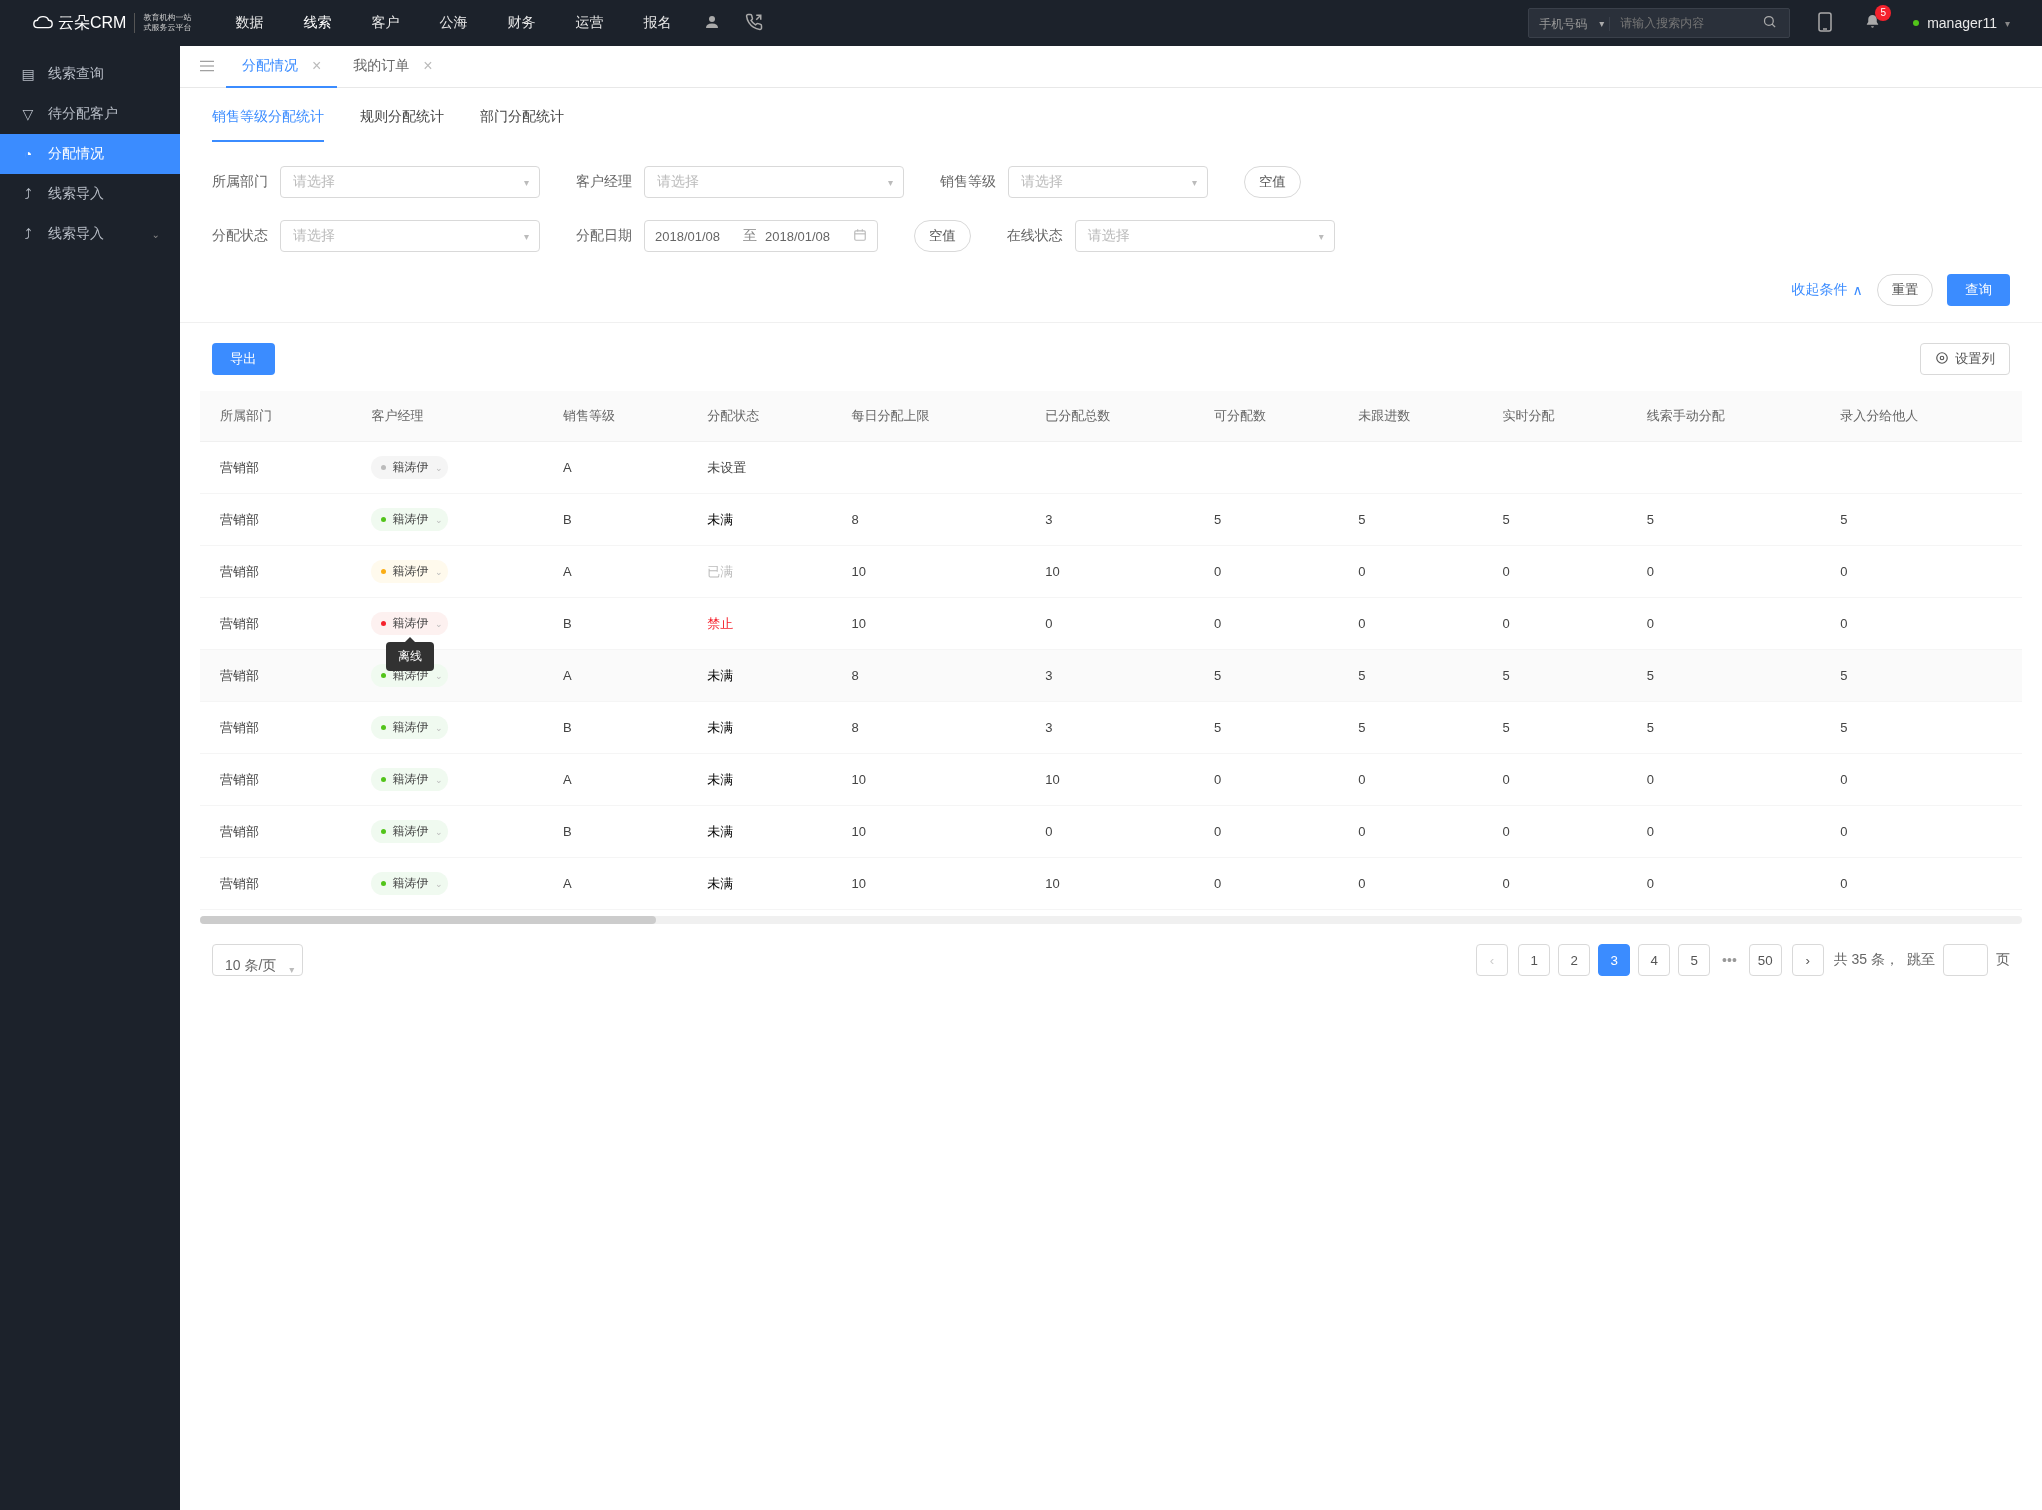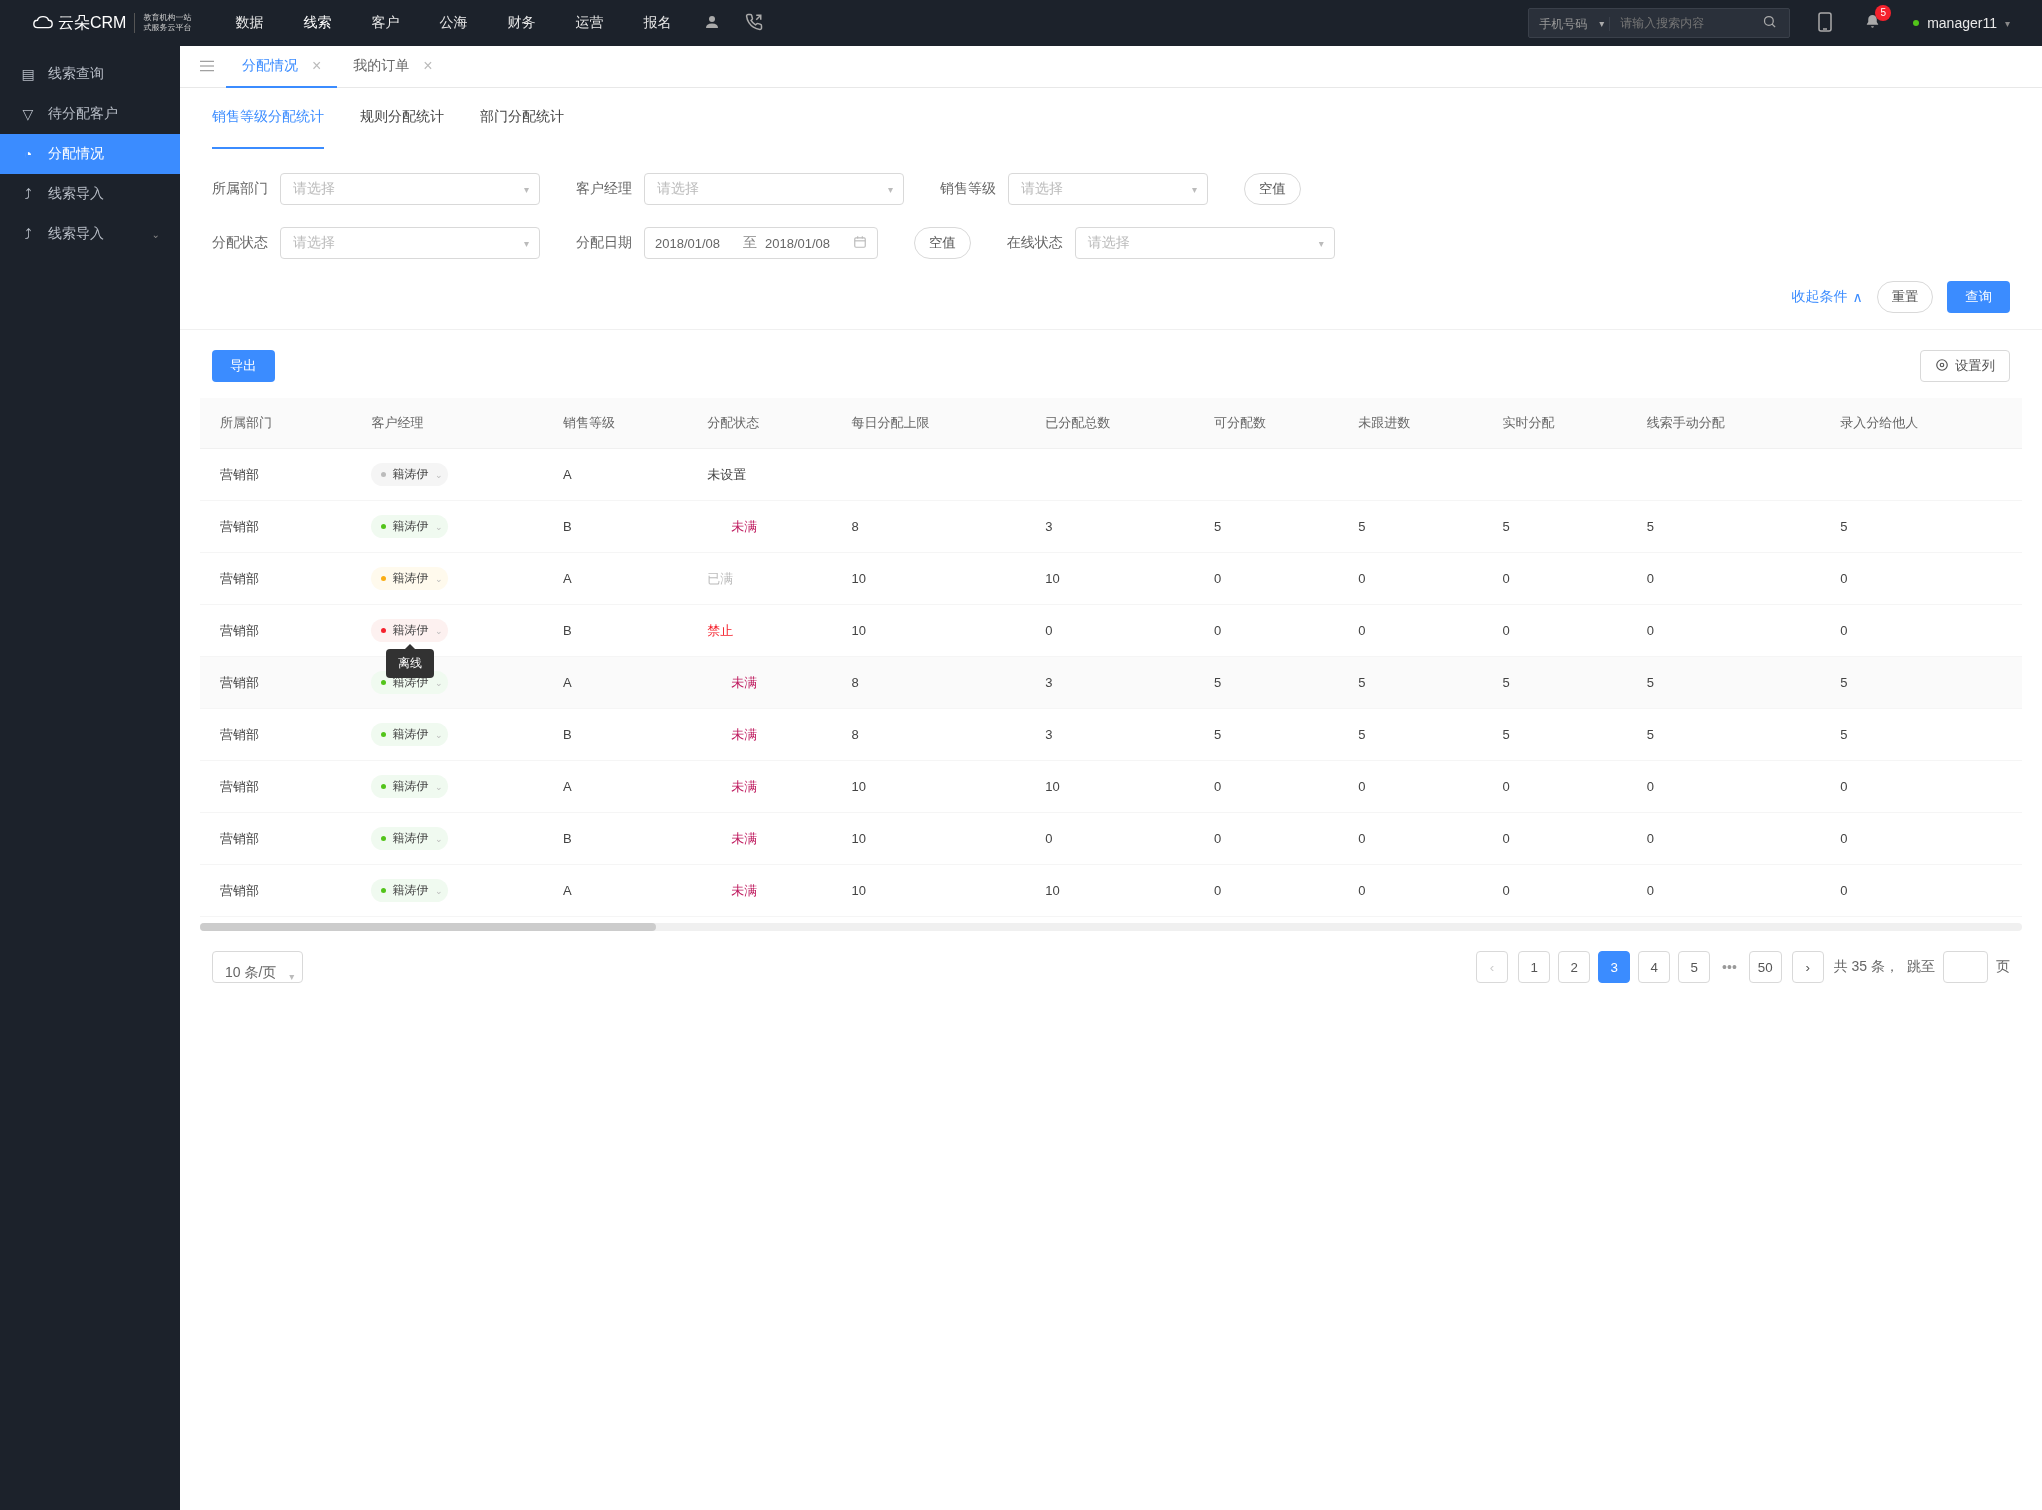--- a/index.html
+++ b/index.html
@@ -38,21 +38,21 @@
 
 .main { flex: 1; display: flex; flex-direction: column; background: #fff; min-width: 0; }
 .tabs-bar { height: 42px; border-bottom: 1px solid #e8e8e8; display: flex; align-items: center; padding: 0 12px; gap: 4px; }
 .tabs-bar .menu-icon { color: #999; cursor: pointer; padding: 0 8px; }
 .tab { display: flex; align-items: center; height: 42px; padding: 0 16px; cursor: pointer; color: #666; gap: 14px; border-bottom: 2px solid transparent; }
 .tab.active { color: #3b8cff; border-bottom-color: #3b8cff; }
 .tab .close { color: #bbb; font-size: 16px; line-height: 1; }
 
 .content { flex: 1; overflow-y: auto; padding: 0; }
 .sub-tabs { display: flex; gap: 36px; padding: 20px 32px 0; }
-.sub-tabs .stab { padding-bottom: 21px; cursor: pointer; color: #444; font-size: 14px; border-bottom: 2px solid transparent; }
+.sub-tabs .stab { padding-bottom: 14px; cursor: pointer; color: #444; font-size: 14px; border-bottom: 2px solid transparent; }
 .sub-tabs .stab.active { color: #3b8cff; border-bottom-color: #3b8cff; }
 
 .filters { padding: 24px 32px 16px; border-bottom: 1px solid #f0f0f0; }
 .filter-row { display: flex; gap: 36px; margin-bottom: 22px; align-items: center; }
 .filter-item { display: flex; align-items: center; gap: 12px; }
 .filter-item label { color: #666; font-size: 14px; min-width: 56px; }
 .sel { border: 1px solid #d9d9d9; border-radius: 4px; height: 32px; padding: 0 28px 0 12px; background: #fff; position: relative; min-width: 260px; display: flex; align-items: center; color: #bbb; cursor: pointer; }
 .sel.small { min-width: 200px; }
 .sel .caret-d { position: absolute; right: 10px; color: #bbb; font-size: 10px; }
 .date-range { border: 1px solid #d9d9d9; border-radius: 4px; height: 32px; display: flex; align-items: center; padding: 0 10px; gap: 8px; background: #fff; color: #888; }
@@ -74,21 +74,21 @@
 .mgr-chip { display: inline-flex; align-items: center; gap: 6px; border-radius: 12px; padding: 3px 20px 3px 10px; font-size: 12px; position: relative; background: #f5f5f5; }
 .mgr-chip.green { background: #f0faf0; }
 .mgr-chip.yellow { background: #fffaed; }
 .mgr-chip.red { background: #fdf1f0; }
 .mgr-chip .dot { width: 5px; height: 5px; border-radius: 50%; }
 .mgr-chip .dot.green { background: #52c41a; }
 .mgr-chip .dot.gray { background: #bbb; }
 .mgr-chip .dot.yellow { background: #faad14; }
 .mgr-chip .dot.red { background: #f5222d; }
 .mgr-chip .cc { position: absolute; right: 6px; color: #bbb; font-size: 9px; }
-.status-green { color: #be185d; margin-left: 24px; }
+.status-green { color: #000000; }
 .status-gray { color: #bbb; }
 .status-red { color: #f5222d; }
 
 .tooltip { position: absolute; background: #323232; color: #fff; font-size: 12px; padding: 6px 12px; border-radius: 4px; left: 50%; transform: translateX(-50%); top: 30px; white-space: nowrap; z-index: 10; }
 .tooltip::before { content: ''; position: absolute; top: -5px; left: 50%; transform: translateX(-50%); border: 5px solid transparent; border-bottom-color: #323232; border-top: none; }
 .chip-wrap { position: relative; display: inline-block; }
 
 .h-scrollbar { height: 8px; background: #f0f0f0; margin: 6px 20px 0; border-radius: 4px; position: relative; }
 .h-scrollbar .thumb { position: absolute; left: 0; width: 25%; height: 100%; background: #ccc; border-radius: 4px; }
 

